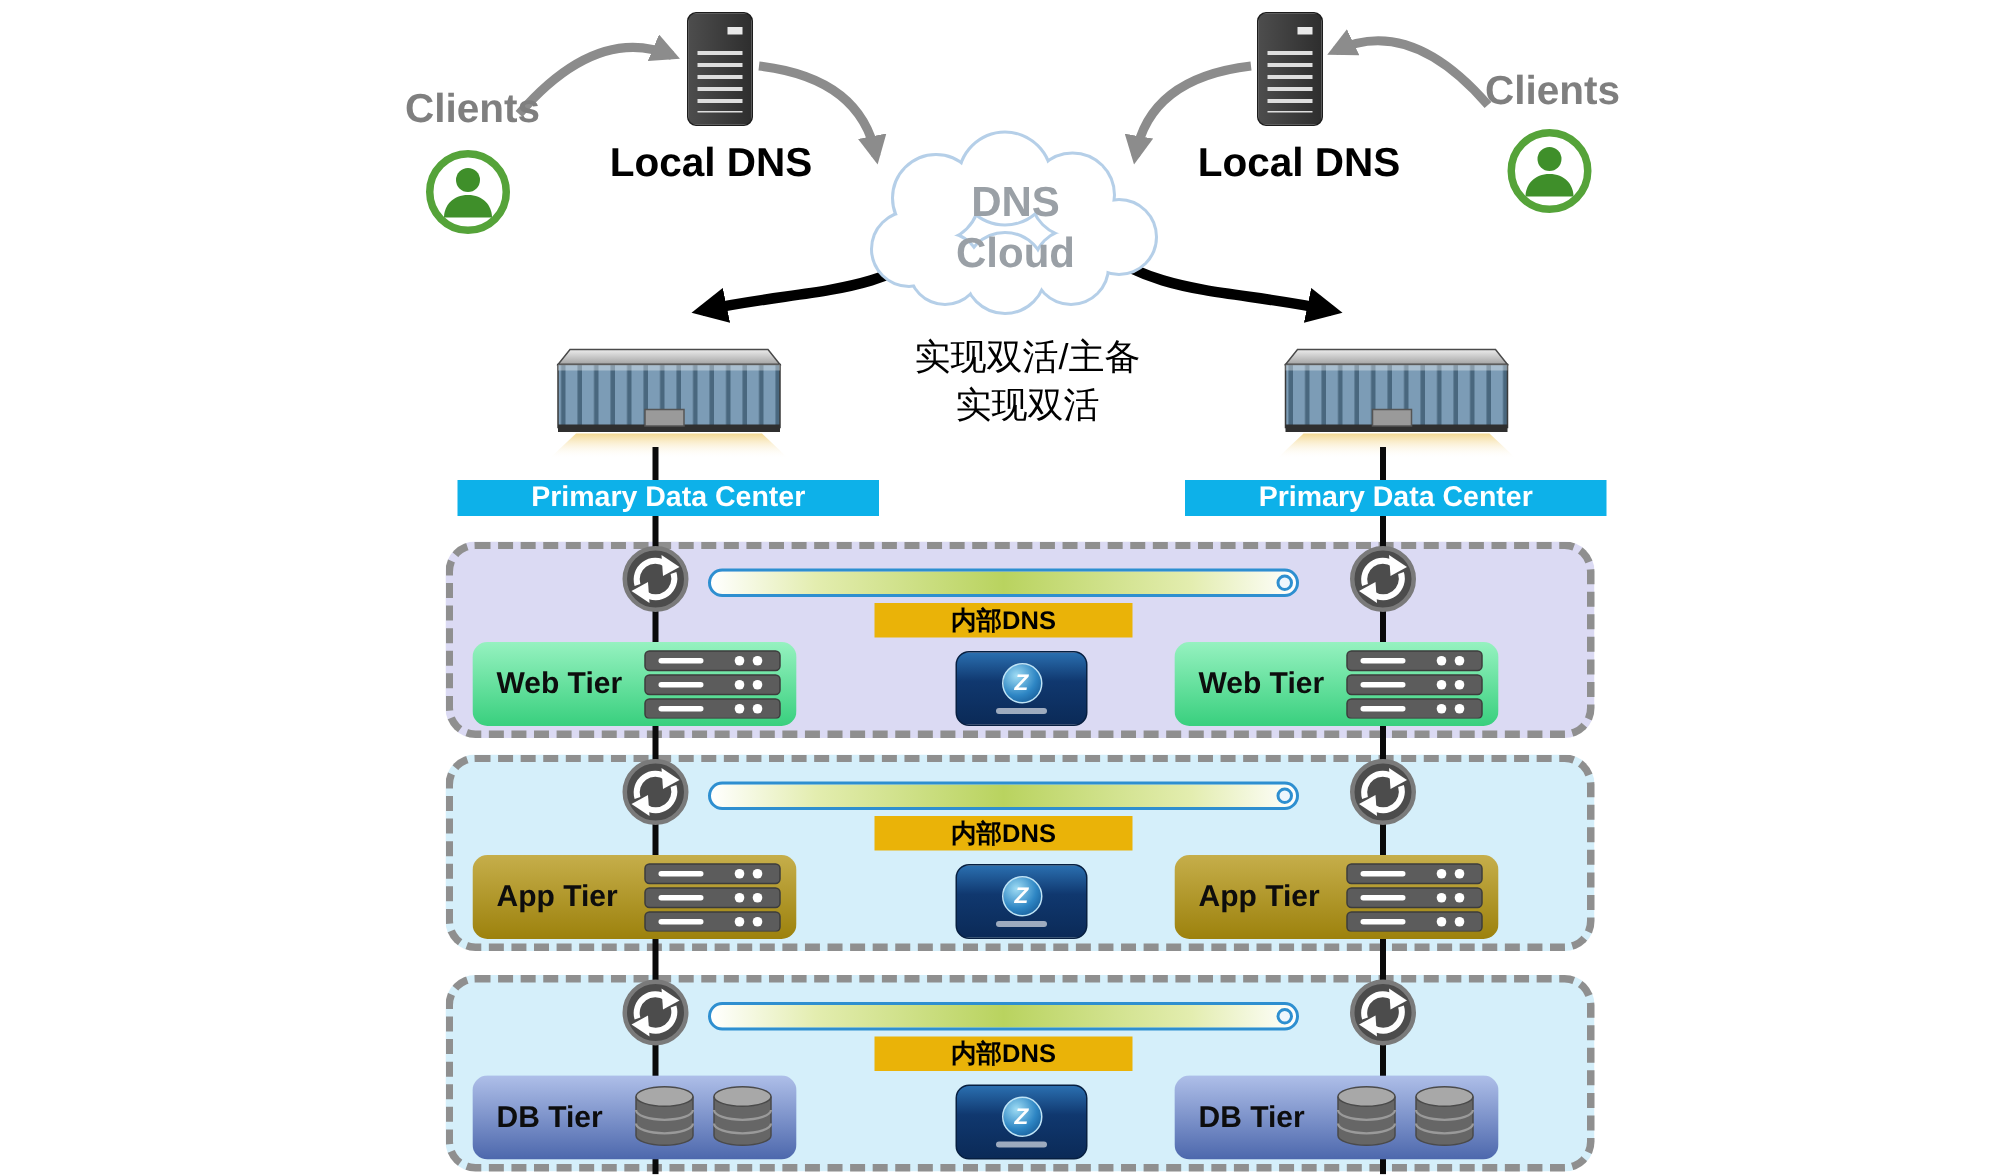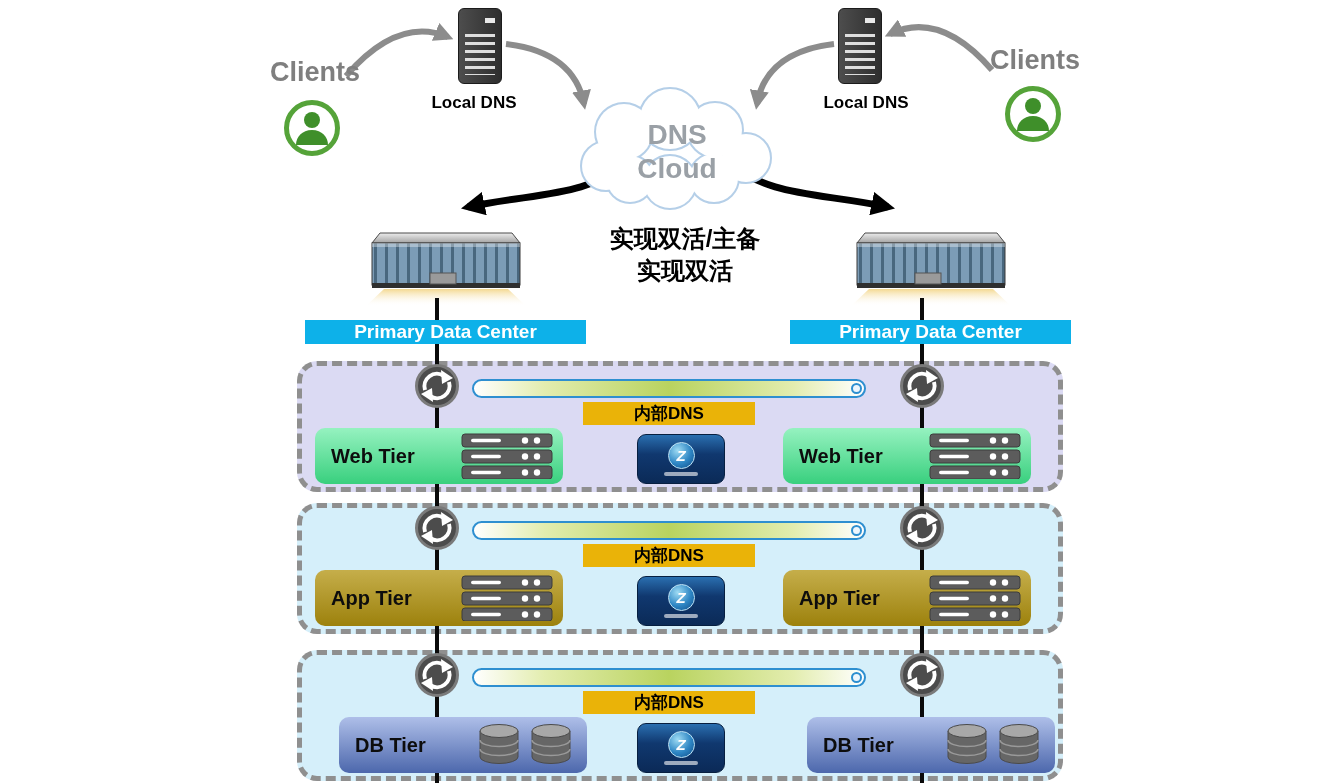--- a/index.html
+++ b/index.html
@@ -11,37 +11,37 @@
   svg.layer { position:absolute; left:0; top:0; }
 
   
   .clients-label { position:absolute; font-size:27px; font-weight:bold; color:var(--clients-text,#7f7f7f); }
   .clients-label.left { left:270px; top:57px; }
   .clients-label.right { left:990px; top:45px; }
   .person { position:absolute; width:58px; height:58px; }
   .person.left { left:283px; top:99px; }
   .person.right { left:1004px; top:85px; }
 
-  .localdns-label { position:absolute; width:140px; text-align:center; font-size:17px; font-weight:bold; color:#000; }
+  .localdns-label { position:absolute; width:140px; text-align:center; font-size:27px; font-weight:bold; color:#000; }
   .localdns-label.left { left:404px; top:93px; }
   .localdns-label.right { left:796px; top:93px; }
 
   .server { position:absolute; width:42px; height:74px; background:linear-gradient(90deg,#4d4d4d,#2e2e2e);
             border:1px solid #1c1c1c; border-radius:6px; }
   .server.left { left:458px; top:8px; }
   .server.right { left:838px; top:8px; }
   .srv-slot { position:absolute; top:9px; right:6px; width:10px; height:5px; background:#e9e9e9; }
   .srv-lines { position:absolute; left:6px; right:6px; top:25px; bottom:8px;
                background:repeating-linear-gradient(180deg,#dedede 0 3px, transparent 3px 8px); }
 
   .cloud-svg { position:absolute; left:558px; top:86px; }
   .cloud-text { font-weight:bold; fill:#9aa0a6; font-size:28px; font-family:"Liberation Sans",sans-serif; }
 
   .caption { position:absolute; left:560px; top:223px; width:250px; text-align:center;
-             font-size:24px; font-weight:bold; color:#000; line-height:32px; }
+             font-size:24px; font-weight:normal; color:#000; line-height:32px; }
 
   .building { position:absolute; width:160px; height:78px; }
   .building.left { left:366px; top:229px; }
   .building.right { left:851px; top:229px; }
 
   .vline { position:absolute; width:4px; background:#0a0a0a; z-index:2; }
   .vline.left { left:435px; top:298px; height:485px; }
   .vline.right { left:920px; top:298px; height:485px; }
 
   .banner { position:absolute; width:281px; height:24px; background:var(--banner-bg,#0db1e9);
@@ -63,29 +63,29 @@
   .capsule { position:absolute; left:170px; top:13px; width:390px; height:15px; box-sizing:content-box;
              border:2px solid var(--capsule-border,#2e8fd0); border-radius:12px;
              background:linear-gradient(90deg,#ffffff 0%, #e3edaf 18%, #b9d35f 50%, #e3edaf 82%, #ffffff 100%);
              z-index:1; }
   .cap-end { position:absolute; right:2px; top:2px; width:11px; height:11px; box-sizing:border-box;
              border:2px solid var(--capsule-border,#2e8fd0); border-radius:50%; background:#eef6fd; }
 
   .idns { position:absolute; left:281px; top:36px; width:172px; height:23px; background:#eab308;
           color:#000; font-size:17px; font-weight:bold; text-align:center; line-height:23px; z-index:1; }
 
-  .tbox { position:absolute; top:62px; width:248px; height:56px; border-radius:10px; z-index:3;
+  .tbox { position:absolute; top:62px; width:216px; height:56px; border-radius:10px; z-index:3;
           display:flex; align-items:center; padding:0 10px 0 16px; box-sizing:border-box; }
   .tbox.left { left:13px; }
   .tbox.right { left:481px; }
   .tlabel { font-size:20px; font-weight:bold; color:#0d0d0d; white-space:nowrap; }
   .ticon { margin-left:auto; }
   .row-web .tbox { background:linear-gradient(180deg, rgba(255,255,255,.45), rgba(0,0,0,.10)), var(--web-tier,#3fe78c); }
   .row-app .tbox { background:linear-gradient(180deg, rgba(255,255,255,.25), rgba(0,0,0,.12)), var(--app-tier,#b2930e);justify-content:center; }
-  .row-db  .tbox { background:linear-gradient(180deg, rgba(255,255,255,.50), rgba(0,0,0,.18)), var(--db-tier,#5d7ed2);margin-left:24px; }
+  .row-db  .tbox { background:linear-gradient(180deg, rgba(255,255,255,.50), rgba(0,0,0,.18)), var(--db-tier,#5d7ed2); }
 
   .appliance { position:absolute; left:335px; top:68px; width:86px; height:48px; z-index:3;
                background:linear-gradient(180deg,#2a6fb0 0%, #10386f 40%, #0b2a57 100%);
                border:1px solid #071f40; border-radius:9px;
                display:flex; flex-direction:column; align-items:center; justify-content:center; }
   .z-badge { width:25px; height:25px; border-radius:50%;
              background:radial-gradient(circle at 35% 30%, #9fdcf4, #2e86c4 55%, #0d4a86);
              border:1px solid #bfe4f6; color:#fff; font-weight:bold; font-style:italic; font-size:15px;
              display:flex; align-items:center; justify-content:center; }
   .brand-line { width:34px; height:4px; border-radius:2px; background:rgba(255,255,255,.6); margin-top:3px; }

